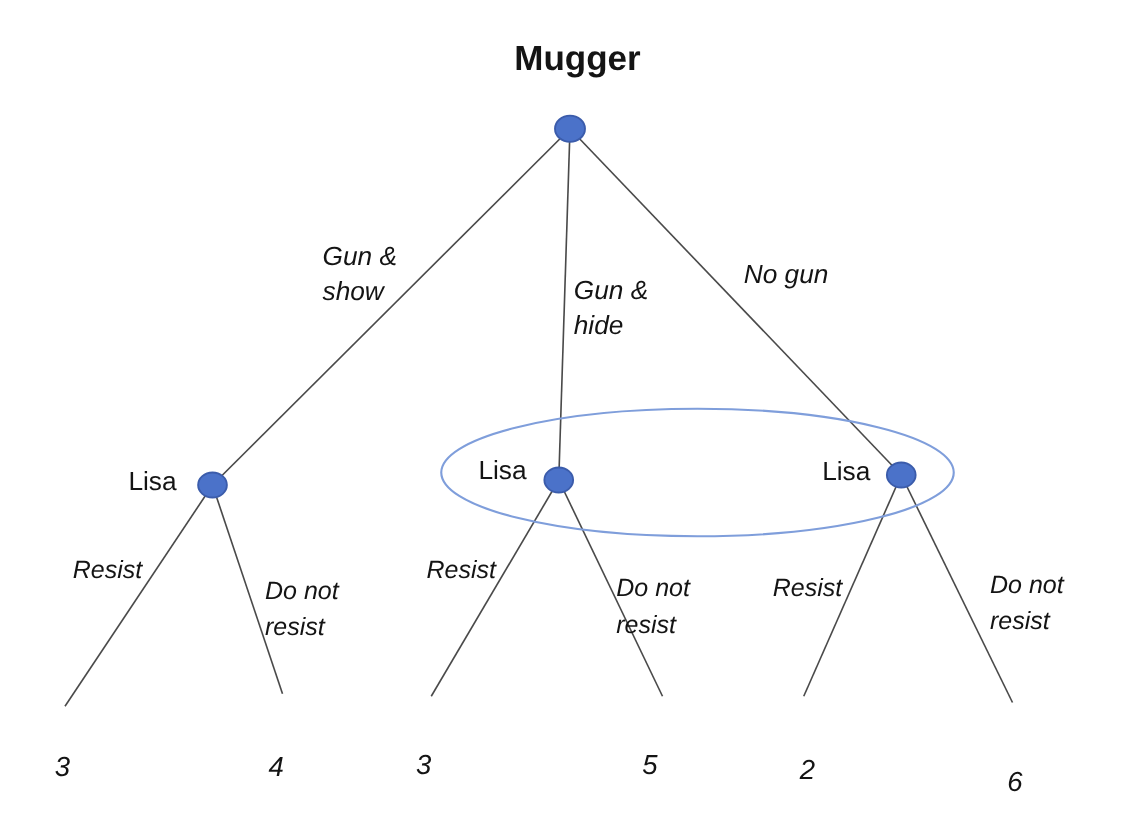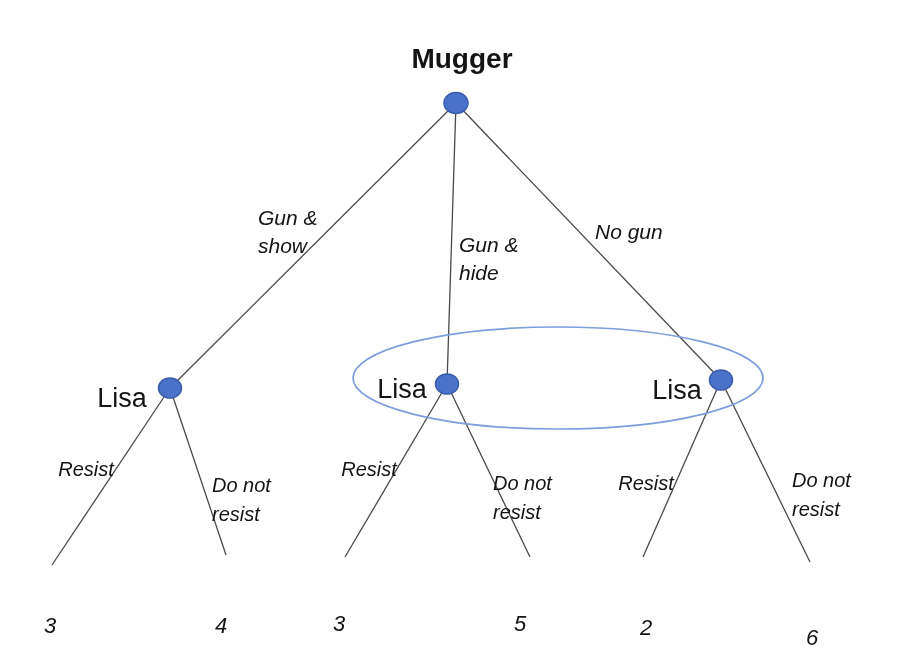--- a/index.html
+++ b/index.html
@@ -32,34 +32,33 @@
     stroke-width: 1.5;
   }
   .infoset {
     fill: none;
     stroke: var(--ellipse-color, #7f9edb);
     stroke-width: 1.7;
   }
   .lbl {
     position: absolute;
     white-space: pre-line;
-    margin-top: 12px;
   }
   .center {
     transform: translate(-50%, -50%);
   }
   .cx {
     transform: translateX(-50%);
   }
   .title {
     font-size: 28px;
     font-weight: 700;
   }
   .player {
-    font-size: 27px;
+    font-size: 21px;
     font-weight: 400;
   }
   .edge-label {
     font-style: italic;
     font-size: 21px;
     line-height: 28px;
   }
   .action {
     font-style: italic;
     font-size: 20px;

